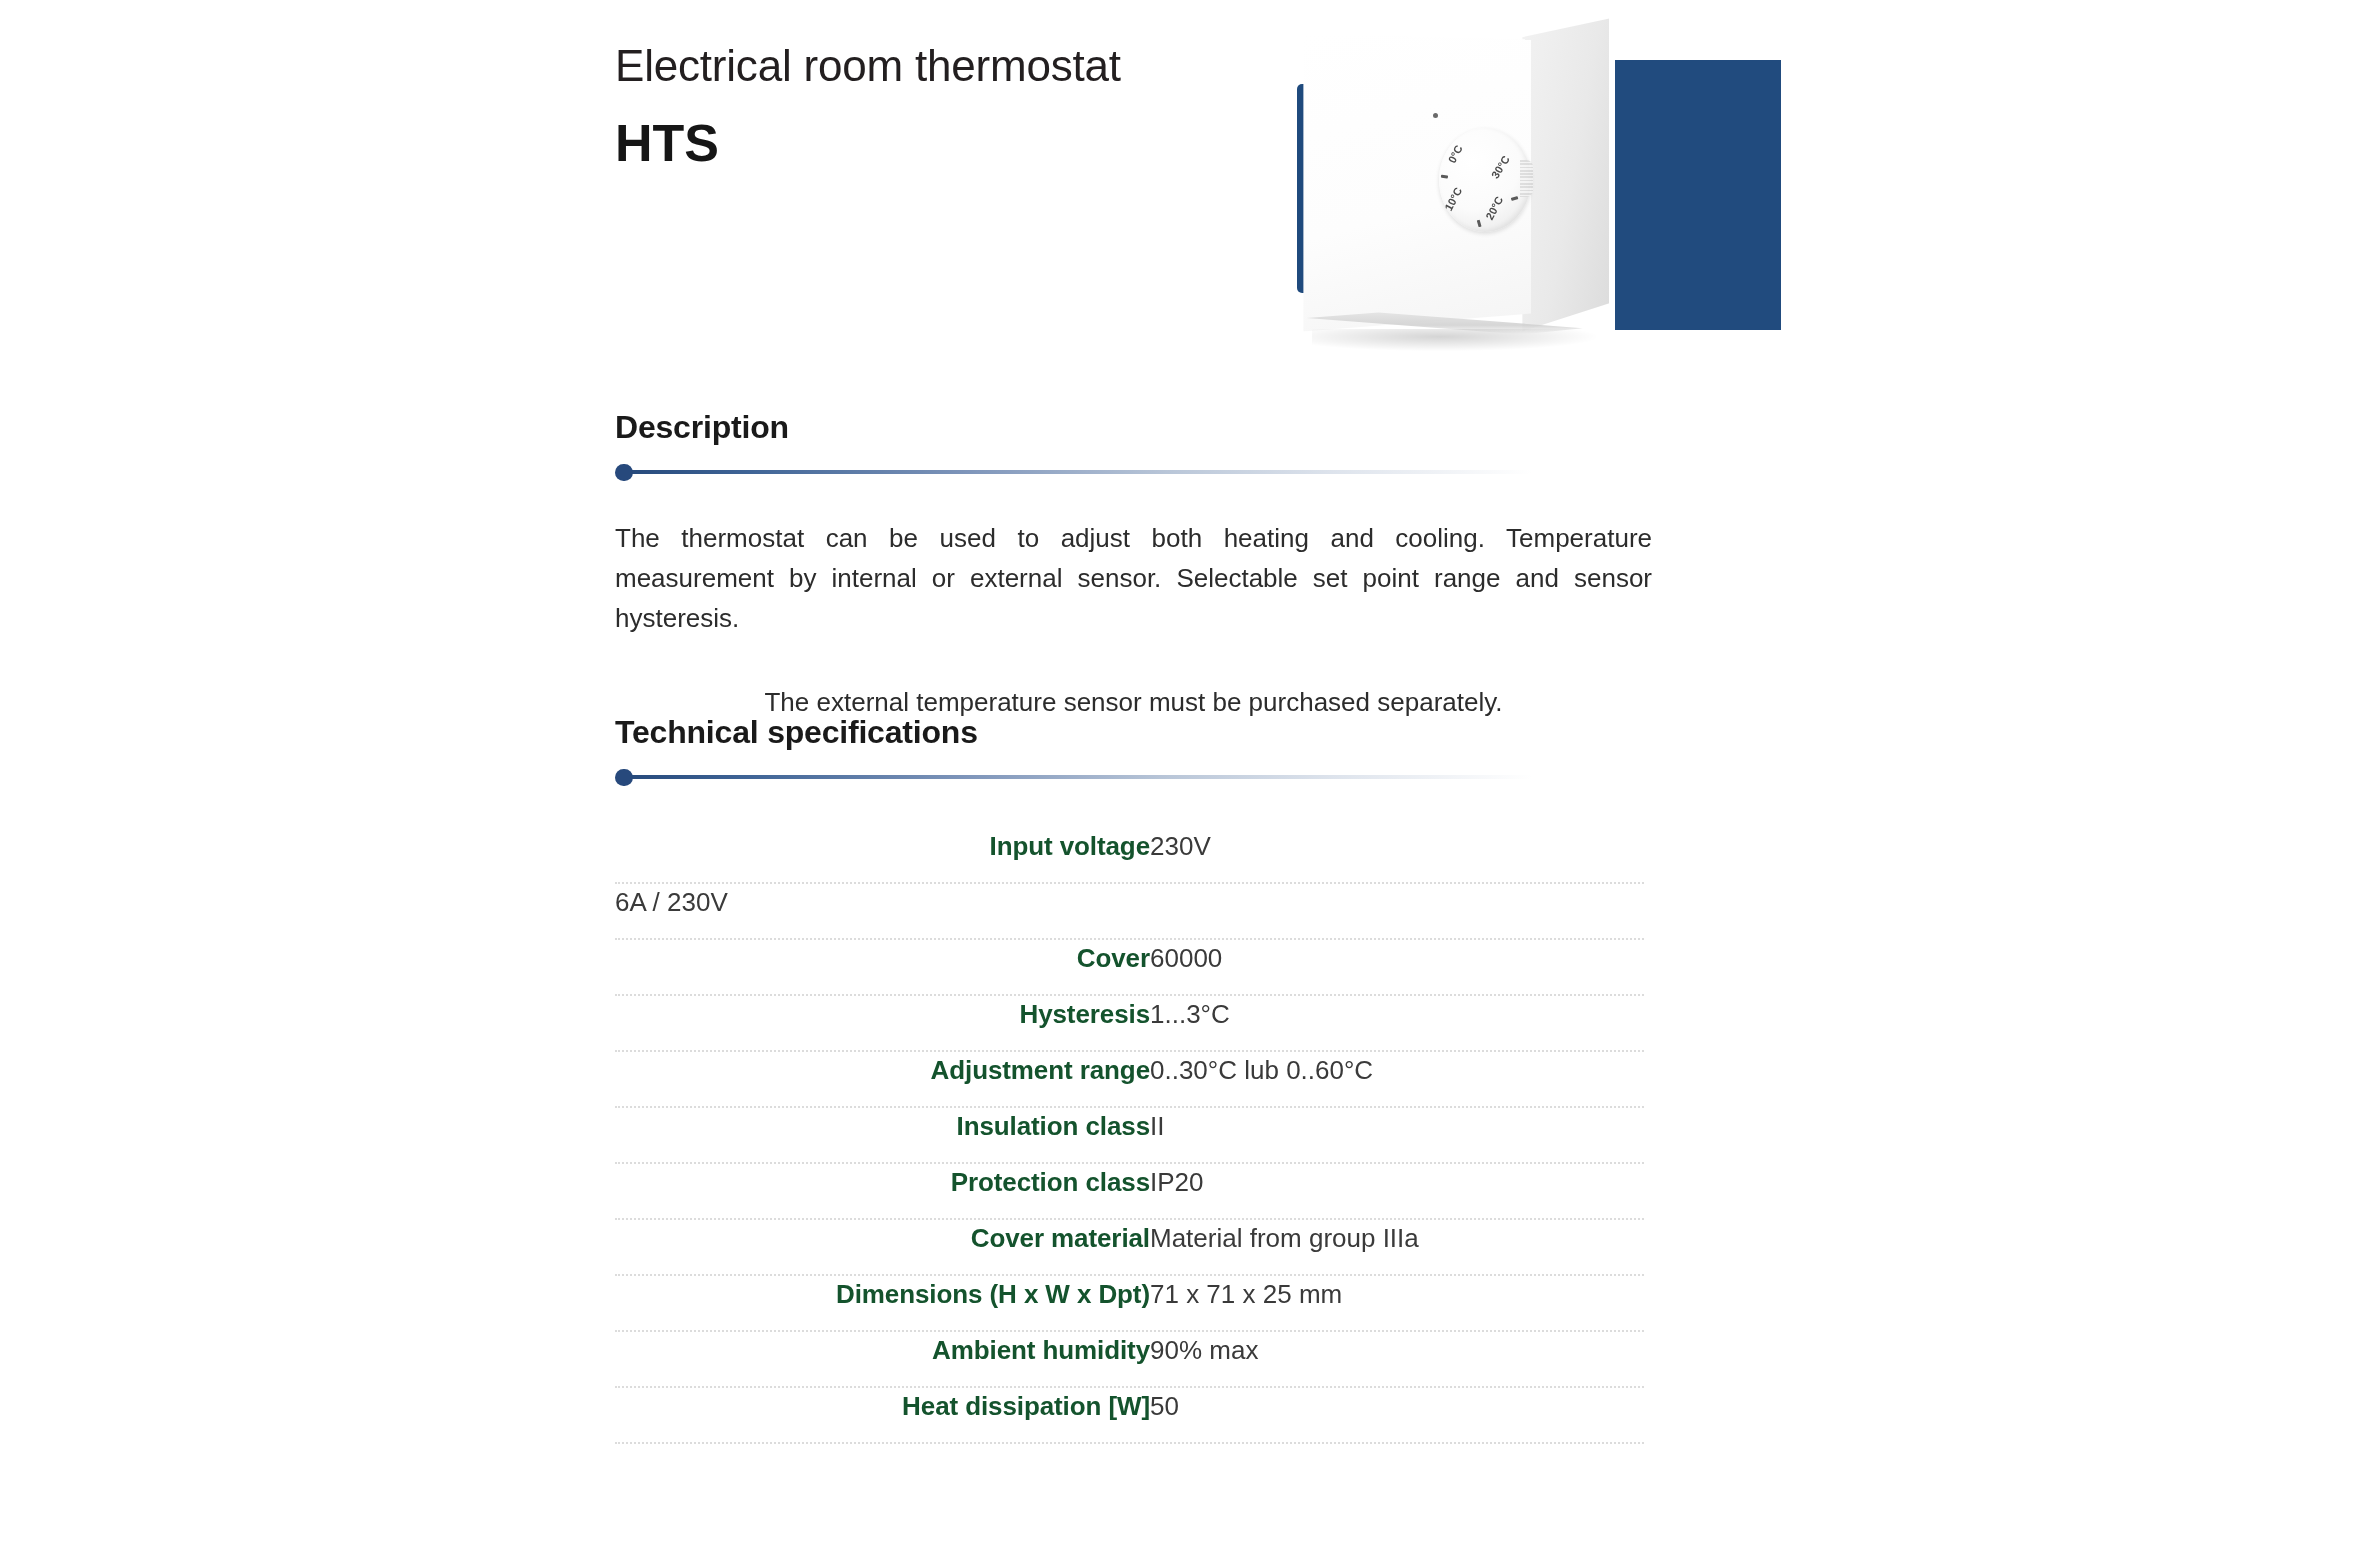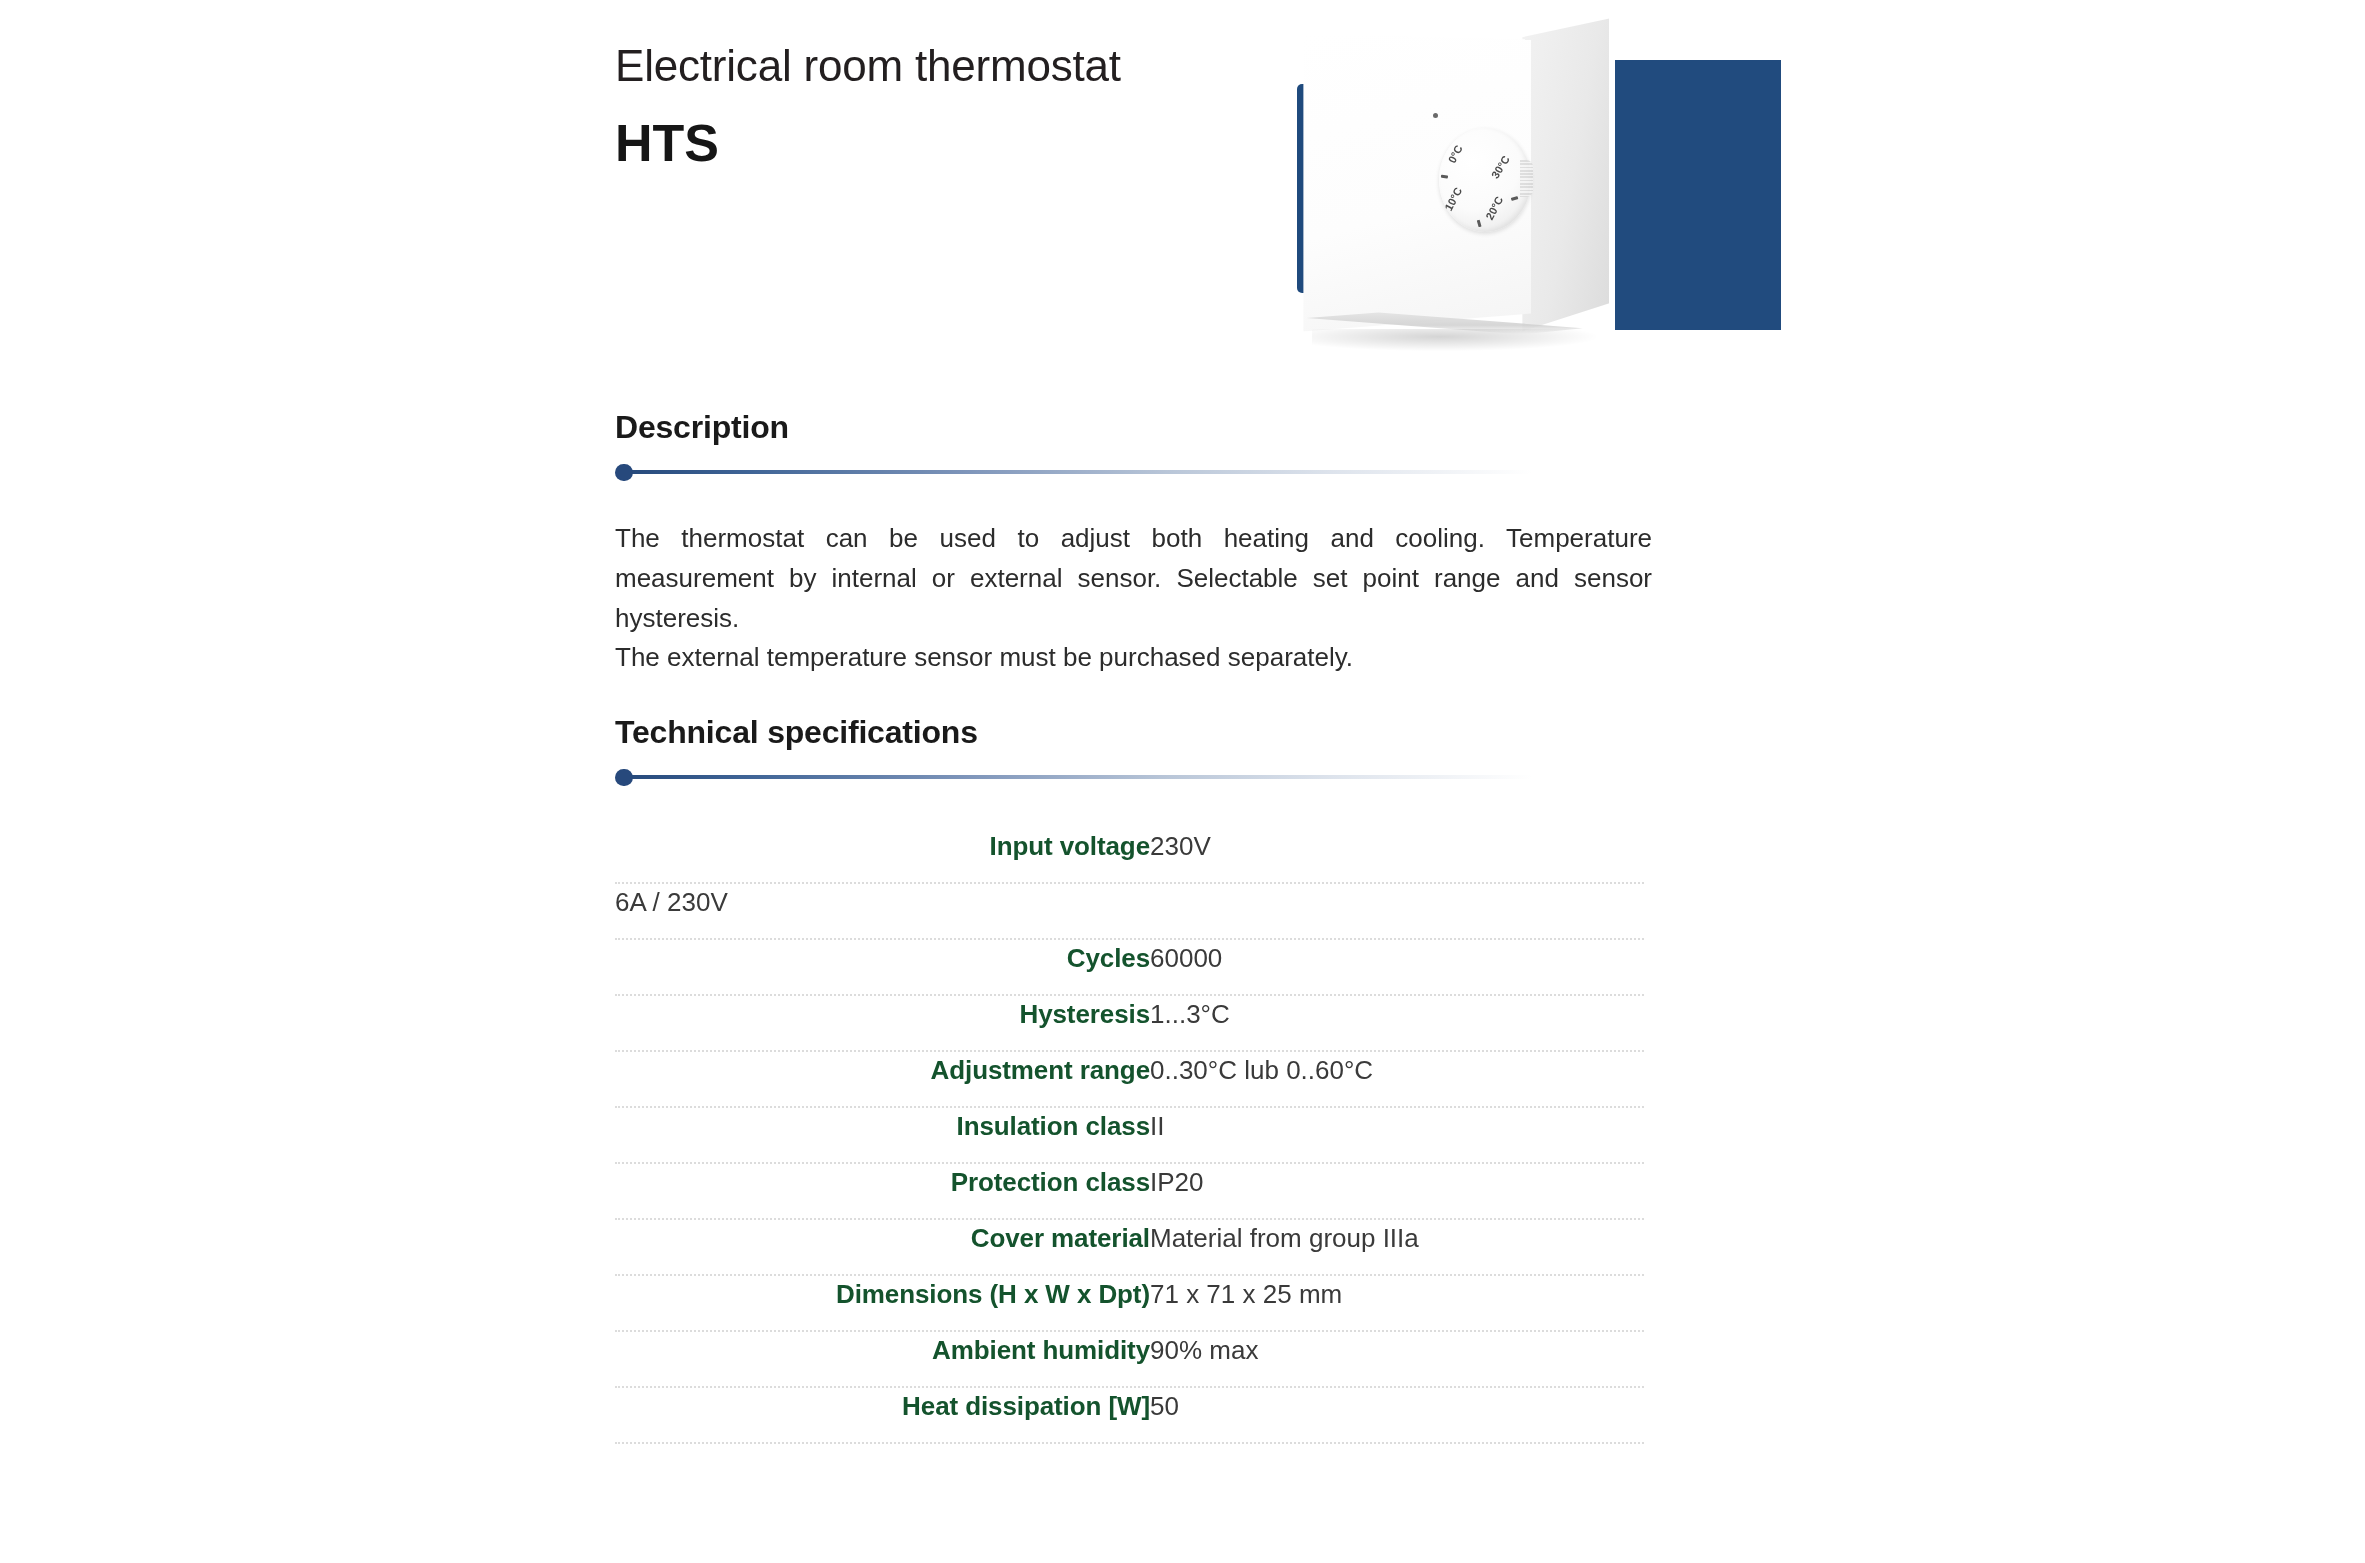--- a/index.html
+++ b/index.html
@@ -221,21 +221,22 @@
     width: 1037px;
   }
   .desc-para {
     font-size: 26px;
     line-height: 1.53;
     color: #2c2c2c;
     text-align: justify;
     margin: 0;
   }
   .desc-para + .desc-para {
-    text-align: left;
+    text-align: center;
+    margin-top: 45px;
   }
 
   
   .spec-table {
     position: absolute;
     left: 615px;
     top: 828px;
     width: 1029px;
   }
   .spec-row {
@@ -321,21 +322,21 @@
 
   <div class="spec-table" id="spec-table">
       <div class="spec-row">
         <div class="spec-label">Input voltage</div>
         <div class="spec-value">230V</div>
       </div>
       <div class="spec-row">
         <div class="spec-value">6A / 230V</div>
       </div>
       <div class="spec-row">
-        <div class="spec-label">Cycles</div>
+        <div class="spec-label">Cover</div>
         <div class="spec-value">60000</div>
       </div>
       <div class="spec-row">
         <div class="spec-label">Hysteresis</div>
         <div class="spec-value">1...3°C</div>
       </div>
       <div class="spec-row">
         <div class="spec-label">Adjustment range</div>
         <div class="spec-value">0..30°C lub 0..60°C</div>
       </div>

